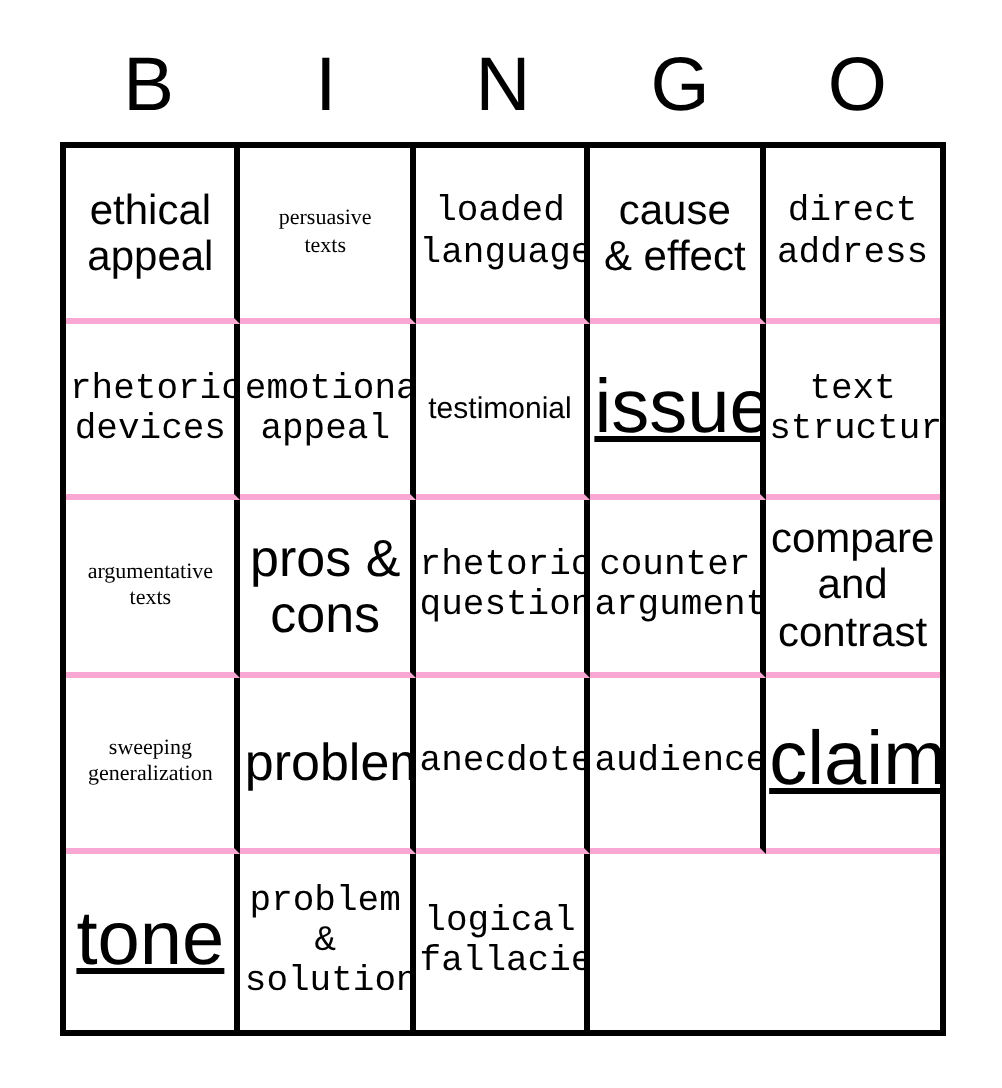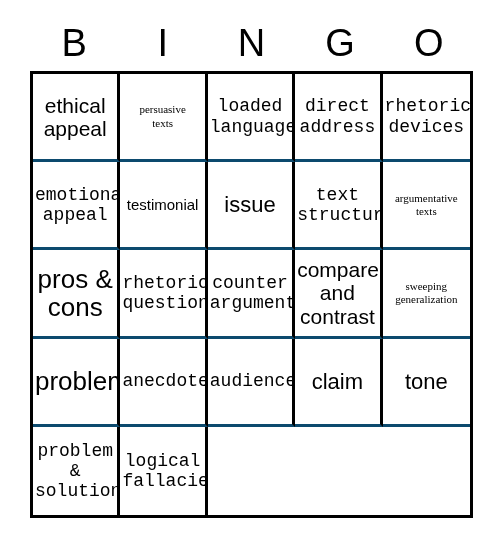--- a/index.html
+++ b/index.html
@@ -51,21 +51,21 @@
     box-sizing: border-box;
     border: 3px solid #000000;
     display: grid;
     grid-template-columns: repeat(5, 1fr);
     grid-template-rows: repeat(5, 1fr);
     background: #ffffff;
   }
   .cell {
     box-sizing: border-box;
     border-right: 3px solid #000000;
-    border-bottom: 3px solid #0c4a6e;
+    border-bottom: 3px solid #f9a8d4;
     display: flex;
     align-items: center;
     justify-content: center;
     text-align: center;
     padding: 1px 2px;
     overflow: hidden;
     background: #ffffff;
   }
   .cell:nth-child(5n) { border-right: none; }
   .cell:nth-child(n+21) { border-bottom: none; }
@@ -76,21 +76,21 @@
     line-height: 1.06;
     white-space: pre-line;
     word-break: normal;
   }
   
   .fs-xs  { font-size: 11px; line-height: 1.20; font-family: Liberation Serif, serif; }
   .fs-sm  { font-size: 15px; line-height: 1.15; }
   .fs-md  { font-size: 18px; line-height: 1.12; font-family: Liberation Mono, monospace; }
   .fs-lg  { font-size: 21px; line-height: 1.10; }
   .fs-xl  { font-size: 26px; line-height: 1.08; }
-  .fs-xxl { font-size: 22px; line-height: 1.05; }
+  .fs-xxl { font-size: 38px; line-height: 1.05; text-decoration: underline; }
   .fs-free{ font-size: 34px; line-height: 1.02; }
 </style>
 </head>
 <body>
 
 <div class="card">
 
   <div class="header-row">
     <div class="header-cell">B</div>
     <div class="header-cell">I</div>
@@ -104,20 +104,24 @@
         <span class="cell-text fs-lg">ethical
 appeal</span>
       </div>
       <div class="cell">
         <span class="cell-text fs-xs">persuasive
 texts</span>
       </div>
       <div class="cell">
         <span class="cell-text fs-md">loaded
 language</span>
+      </div>
+      <div class="cell">
+        <span class="cell-text fs-lg">cause
+&amp; effect</span>
       </div>
       <div class="cell">
         <span class="cell-text fs-md">direct
 address</span>
       </div>
       <div class="cell">
         <span class="cell-text fs-md">rhetorical
 devices</span>
       </div>
       <div class="cell">

